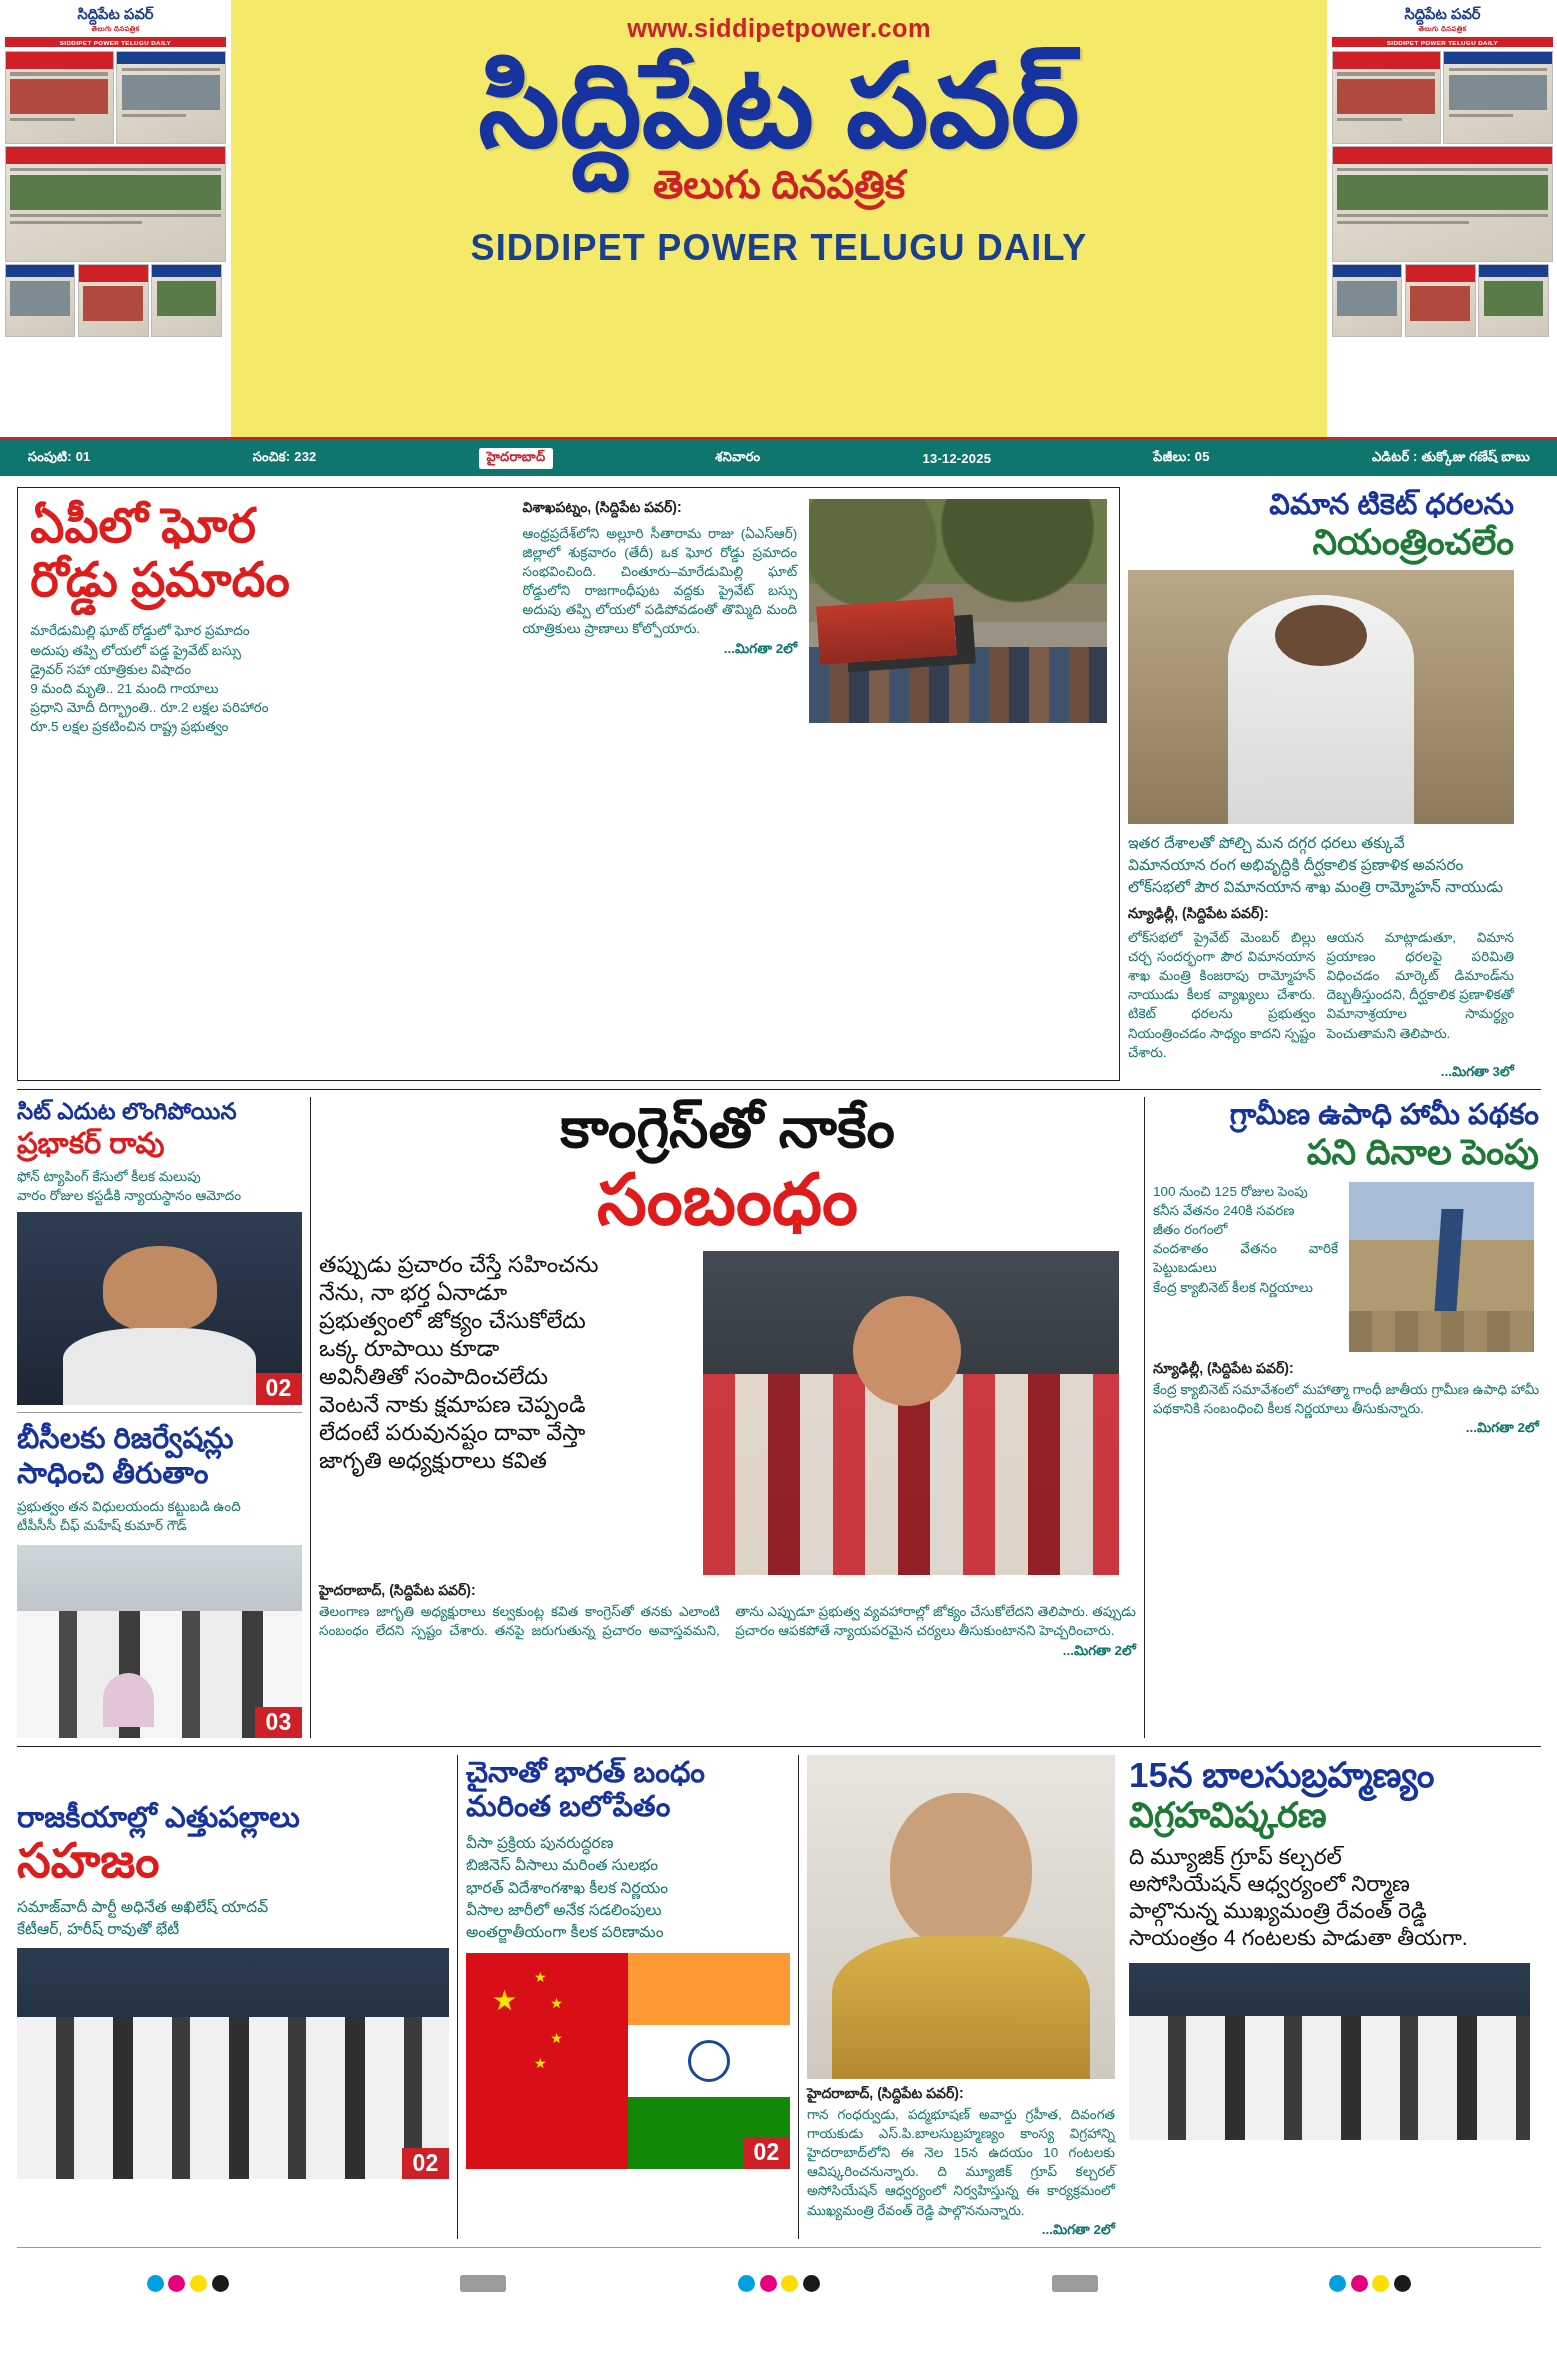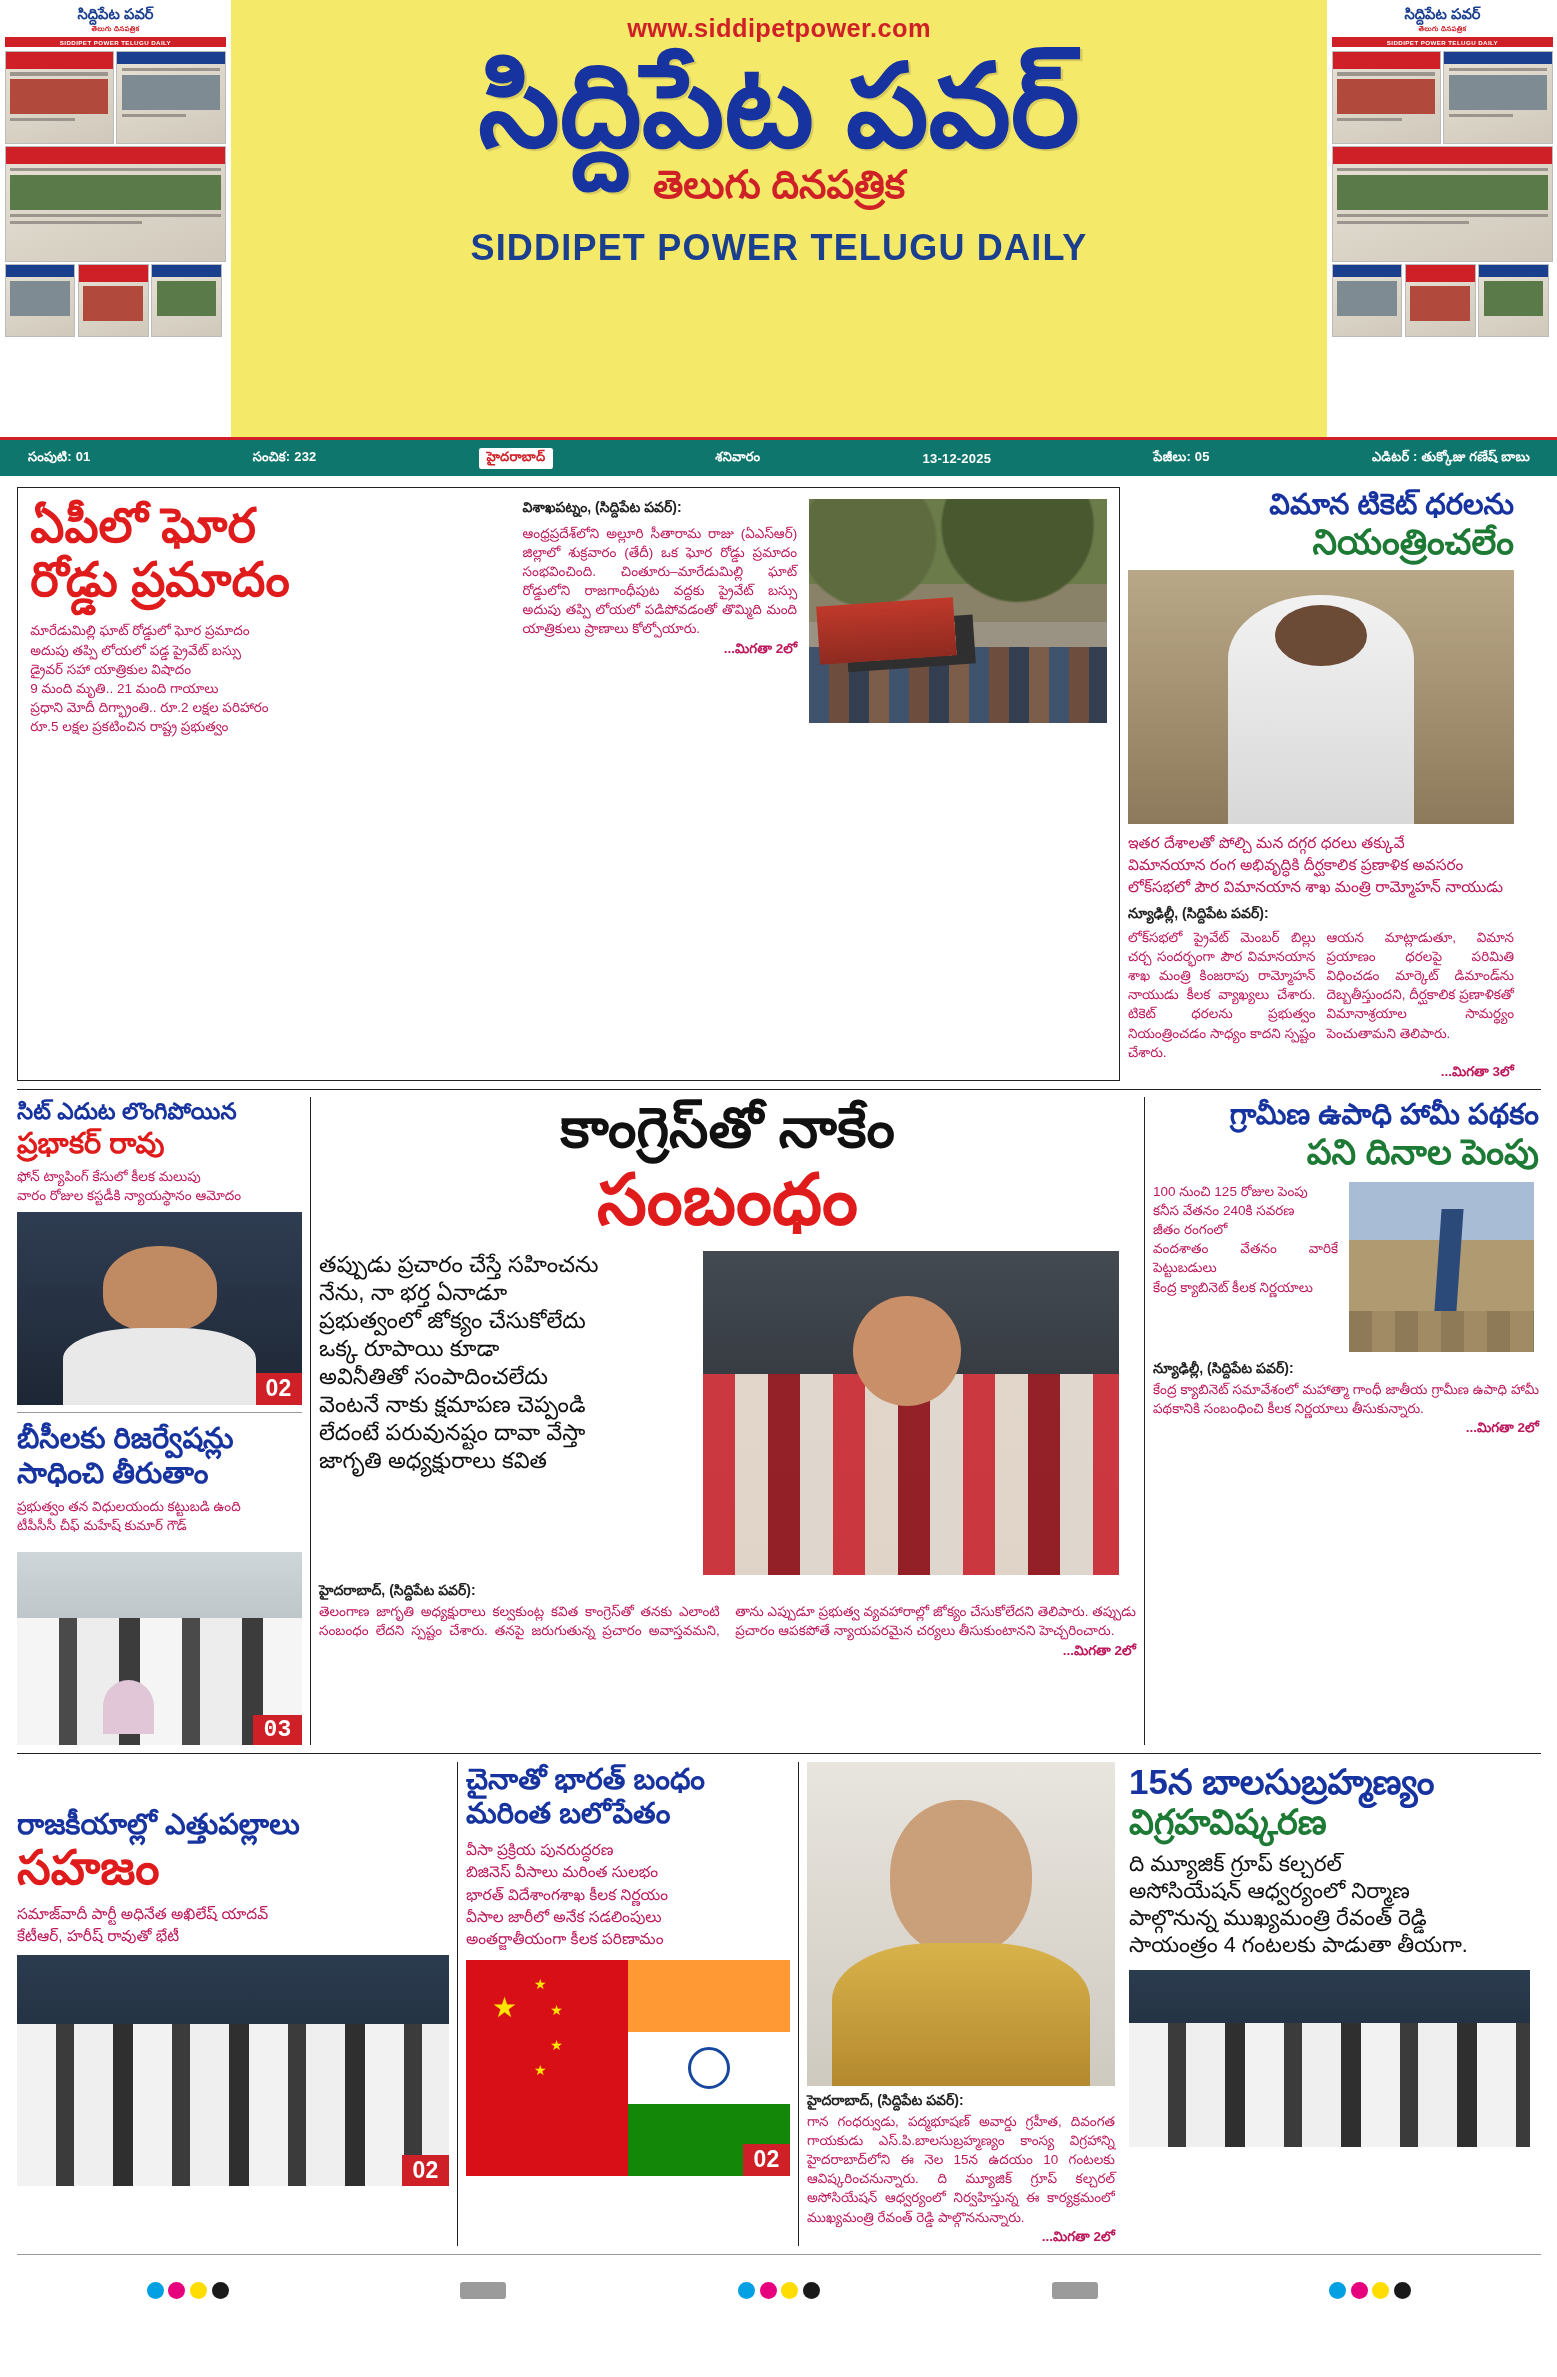--- a/index.html
+++ b/index.html
@@ -78,21 +78,21 @@
 
   .hl-red { color:#e01b1b; font-weight:bold; }
   .hl-blue { color:#1733a0; font-weight:bold; }
   .hl-green { color:#1d7a35; font-weight:bold; }
   .hl-dark { color:#111; font-weight:bold; }
 
   .headline-xl { font-size:48px; line-height:1.12; font-weight:bold; }
   .headline-l  { font-size:35px; line-height:1.15; font-weight:bold; }
   .headline-m  { font-size:29px; line-height:1.2; font-weight:bold; }
   .headline-s  { font-size:23px; line-height:1.25; font-weight:bold; }
-  .body-t { font-size:15.4px; line-height:1.45; color:#be185d; text-align:justify; }
+  .body-t { font-size:15.4px; line-height:1.45; color:#0f766e; text-align:justify; }
   .body-t.sm { font-size:13.5px; line-height:1.42; }
   .byline { font-size:14px; font-weight:bold; color:#222; }
 
   
   .photo { position:relative; overflow:hidden; background:#555; }
   .pagebadge {
     position:absolute; right:0; bottom:0; background:#cf2027; color:#fff;
     font-weight:bold; font-size:23px; padding:2.3px 10.8px;
   }
 
@@ -352,21 +352,21 @@
           </div>
         </div>
 
         <div class="rule thin"></div>
 
         <div>
           <div class="headline-m hl-blue">బీసీలకు రిజర్వేషన్లు</div>
           <div class="headline-m hl-blue">సాధించి తీరుతాం</div>
           <div class="body-t sm" style="margin-top:6.2px; white-space:pre-line;">ప్రభుత్వం తన విధులయందు కట్టుబడి ఉంది
 టీపీసీసీ చీఫ్ మహేష్ కుమార్ గౌడ్</div>
-          <div class="photo scene-group2" style="width:100%; height:193px; margin-top:17px;font-family:Liberation Mono, monospace;">
+          <div class="photo scene-group2" style="width:100%; height:193px; margin-top:10px;">
             <div class="pagebadge">03</div>
           </div>
         </div>
       </div>
 
       <div class="vsep"></div>
 
       <div class="col" style="width:817px;">
         <div class="headline-xl hl-dark" style="text-align:center; font-size:56px;">కాంగ్రెస్‌తో నాకేం</div>
         <div class="headline-xl hl-red" style="text-align:center; font-size:71px;">సంబంధం</div>

